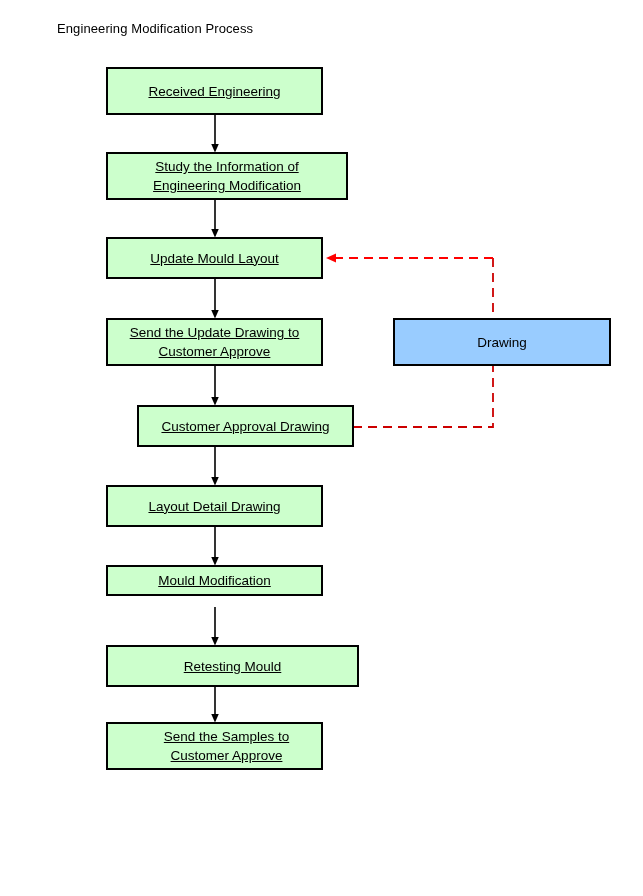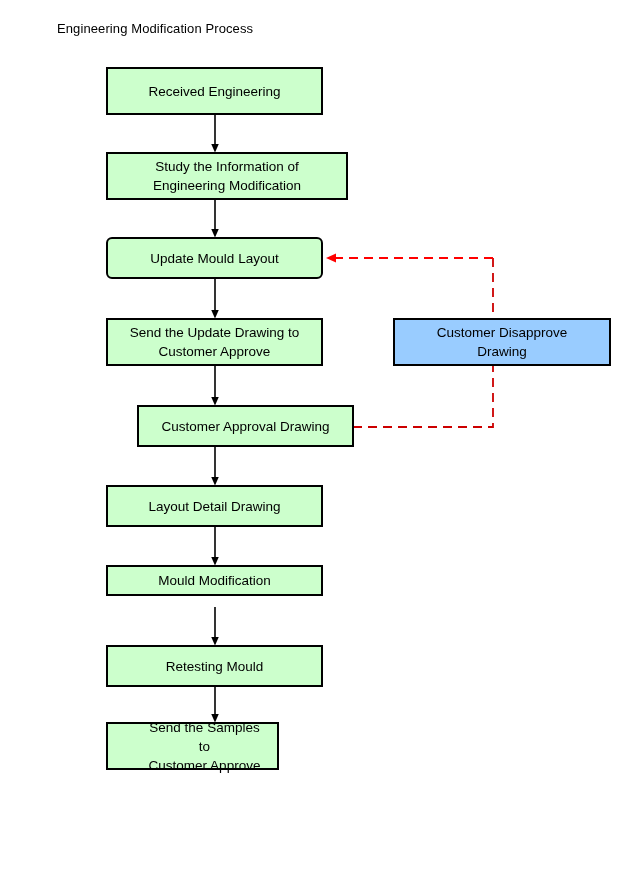--- a/index.html
+++ b/index.html
@@ -36,21 +36,21 @@
     border: 2px solid #000000;
     display: flex;
     align-items: center;
     justify-content: center;
     text-align: center;
     font-size: 13.5px;
     line-height: 19px;
     color: #000000;
     z-index: 3;
   }
-  .node-green { background: #ccffcc; }
+  .node-green { background: #ccffcc; text-decoration: underline; }
   .node-blue  { background: #99ccff; }
   .node span { display: block; padding: 0 6px; }
 
   svg.edges {
     position: absolute;
     left: 0;
     top: 0;
     width: 643px;
     height: 896px;
     z-index: 1;
@@ -99,21 +99,21 @@
     </span>
   </div>
 
   <div class="node node-green" style="left:106px; top:152px; width:242px; height:48px;">
     <span>
       <span>Study the Information of</span>
       <span>Engineering Modification</span>
     </span>
   </div>
 
-  <div class="node node-green" style="left:106px; top:237px; width:217px; height:42px;border-radius:6px;">
+  <div class="node node-green" style="left:106px; top:237px; width:217px; height:42px;">
     <span>
       <span>Update Mould Layout</span>
     </span>
   </div>
 
   <div class="node node-green" style="left:106px; top:318px; width:217px; height:48px;text-align:center;">
     <span>
       <span>Send the Update Drawing to</span>
       <span>Customer Approve</span>
     </span>
@@ -130,33 +130,32 @@
       <span>Layout Detail Drawing</span>
     </span>
   </div>
 
   <div class="node node-green" style="left:106px; top:565px; width:217px; height:31px;">
     <span>
       <span>Mould Modification</span>
     </span>
   </div>
 
-  <div class="node node-green" style="left:106px; top:645px; width:217px; height:42px;">
+  <div class="node node-green" style="left:106px; top:645px; width:253px; height:42px;">
     <span>
       <span>Retesting Mould</span>
     </span>
   </div>
 
-  <div class="node node-green" style="left:106px; top:722px; width:173px; height:48px;padding-left:24px;">
+  <div class="node node-green" style="left:106px; top:722px; width:217px; height:48px;padding-left:24px;">
     <span>
       <span>Send the Samples to</span>
       <span>Customer Approve</span>
     </span>
   </div>
 
   <div class="node node-blue" style="left:393px; top:318px; width:218px; height:48px;">
     <span>
-      <span>Customer Disapprove</span>
       <span>Drawing</span>
     </span>
   </div>
 
 </div>
 
 </body></html>

